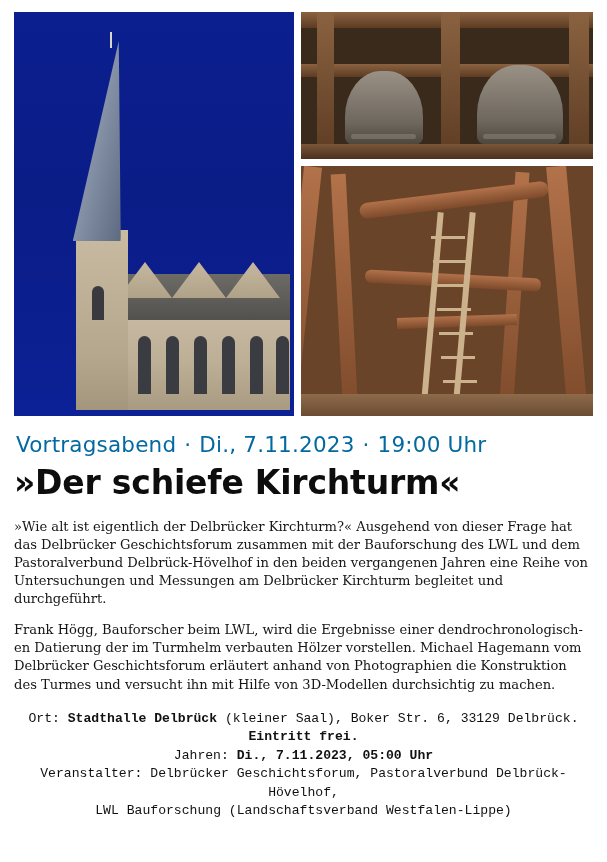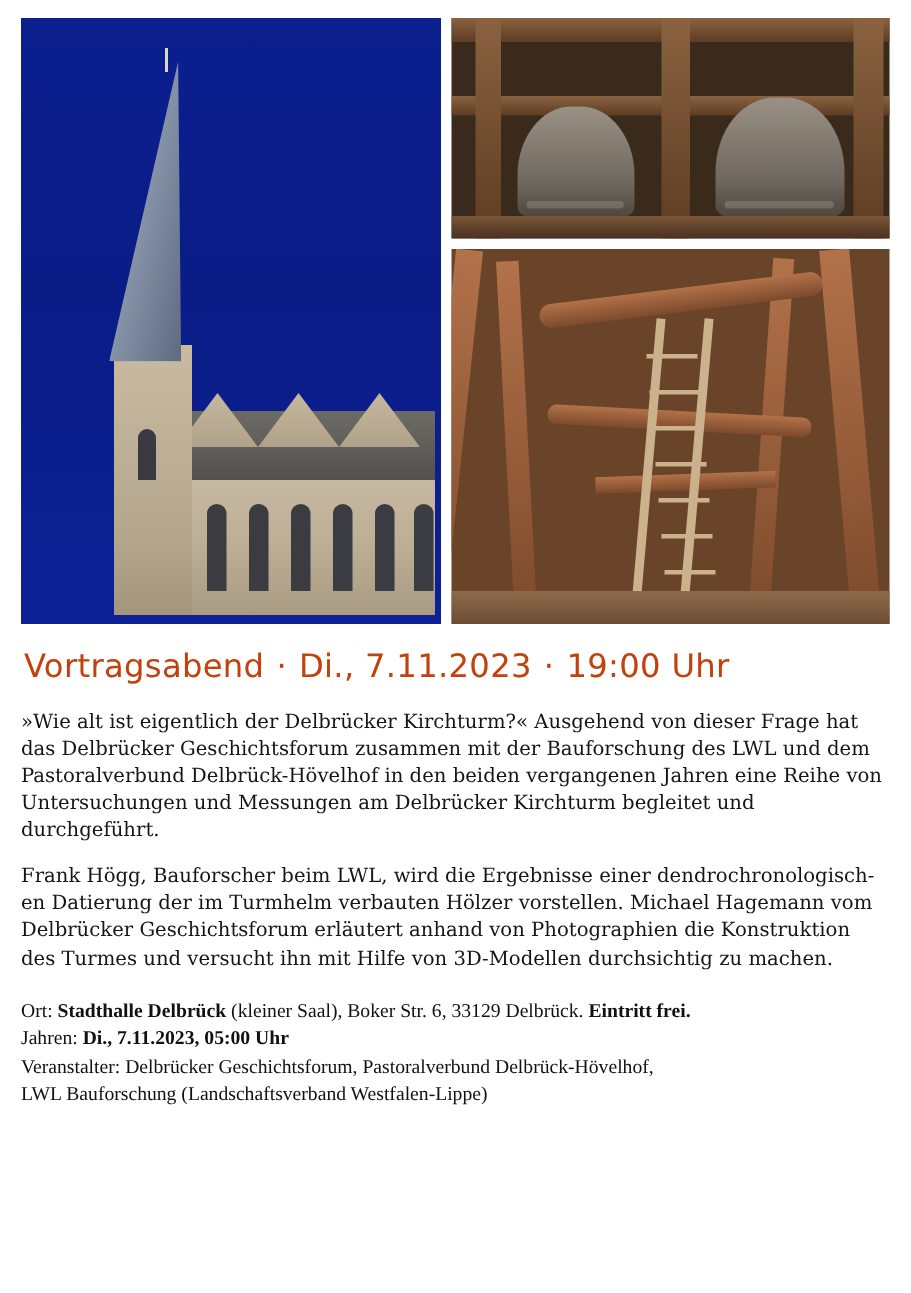--- a/index.html
+++ b/index.html
@@ -178,21 +178,21 @@
   .floorplank {
     position: absolute;
     background: linear-gradient(180deg, #8d6a4a 0%, #6b4c33 100%);
   }
 
   
   .kicker {
     margin: 16px 0 0 2px;
     font-size: 21.5px;
     letter-spacing: 0.2px;
-    color: #c2410c;
+    color: #0369a1;
     font-weight: 400;
   }
   .kicker .sep { padding: 0 8px; }
   .headline {
     margin: 6px 0 0 0;
     font-size: 33px;
     font-weight: 700;
     letter-spacing: -0.2px;
     color: #0d0d0d;
   }
@@ -202,24 +202,25 @@
     font-size: 13.1px;
     line-height: 1.38;
     color: #151515;
     text-align: left;
   }
   .body-block p { margin: 0 0 13px 0; }
   .body-block p:last-child { margin-bottom: 0; }
 
   .footer {
     margin-top: 16px;
-    font-family: Liberation Serif, serif;
+    font-family: Liberation Mono, monospace;
     font-size: 13.1px;
     line-height: 1.42;
     color: #111111;
+    text-align: center;
   }
   .footer .line { white-space: normal; }
   .b { font-weight: 700; }
 </style>
 </head>
 <body>
 
 <div class="poster">
 
   <div class="image-band">
@@ -277,20 +278,21 @@
         <div class="floorplank" style="left:0;top:228px;width:296px;height:22px;"></div>
       </div>
 
     </div>
   </div>
 
   <div class="kicker">
     <span>Vortragsabend</span><span class="sep">·</span><span>Di., 7.11.2023</span><span class="sep">·</span><span>19:00 Uhr</span>
   </div>
 
+  <h1 class="headline">»Der schiefe Kirchturm«</h1>
 
   <div class="body-block">
     <p>»Wie alt ist eigentlich der Delbrücker Kirchturm?« Ausgehend von dieser Frage hat das Delbrücker Geschichtsforum zusammen mit der Bauforschung des LWL und dem Pastoralverbund Delbrück-Hövelhof in den beiden vergangenen Jahren eine Reihe von Untersuchungen und Messungen am Delbrücker Kirchturm begleitet und durchgeführt.</p>
     <p>Frank Högg, Bauforscher beim LWL, wird die Ergebnisse einer dendrochronologisch-en Datierung der im Turmhelm verbauten Hölzer vorstellen. Michael Hagemann vom Delbrücker Geschichtsforum erläutert anhand von Photographien die Konstruktion des Turmes und versucht ihn mit Hilfe von 3D-Modellen durchsichtig zu machen.</p>
   </div>
 
   <div class="footer">
     <div class="line">
       <span>Ort:</span>
       <span class="b">Stadthalle Delbrück</span>

